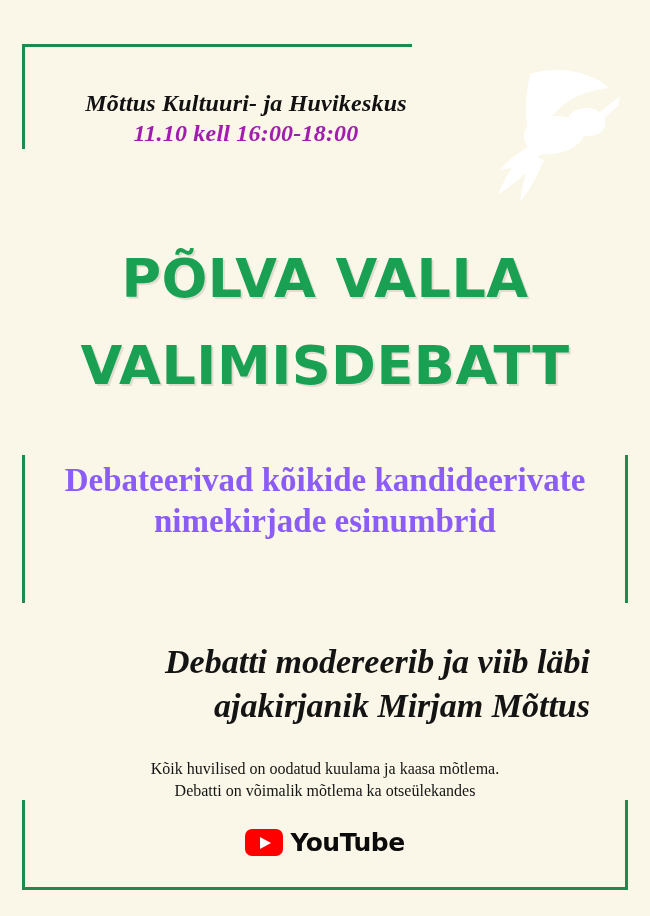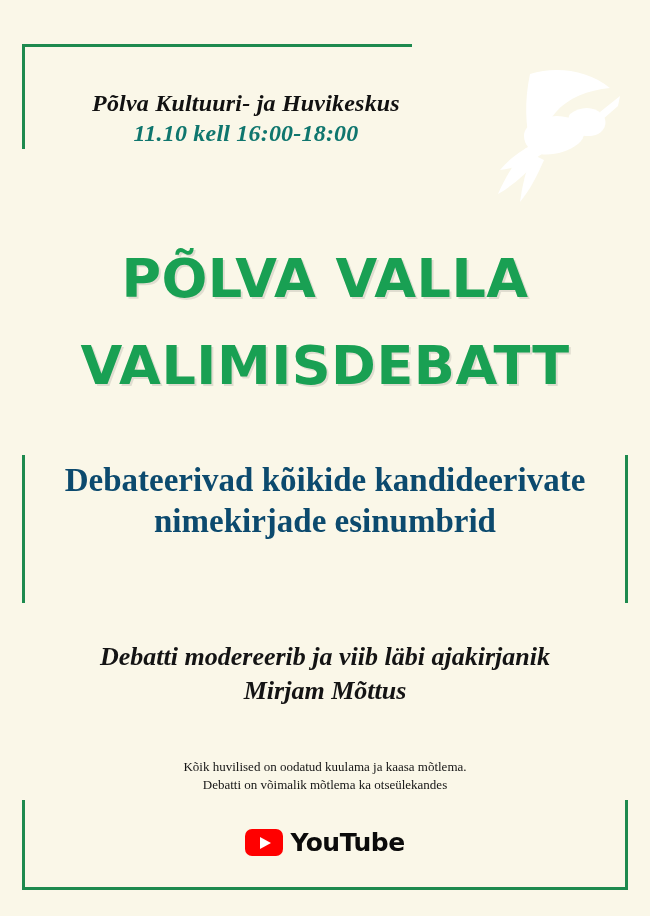--- a/index.html
+++ b/index.html
@@ -94,21 +94,21 @@
     font-size: 24px;
     color: #111111;
     line-height: 1.25;
     letter-spacing: 0.2px;
   }
   .header .datetime {
     font-family: "Liberation Serif", serif;
     font-style: italic;
     font-weight: bold;
     font-size: 24px;
-    color: #0f766e;
+    color: #a21caf;
     line-height: 1.25;
     letter-spacing: 0.2px;
   }
 
   
   .title {
     position: absolute;
     left: 0;
     right: 0;
     top: 250px;
@@ -130,47 +130,47 @@
   .subtitle {
     position: absolute;
     left: 45px;
     right: 45px;
     top: 460px;
     text-align: center;
     font-family: "Liberation Serif", serif;
     font-weight: bold;
     font-size: 33px;
     line-height: 1.25;
-    color: #0c4a6e;
+    color: #8b5cf6;
   }
 
   
   .moderator {
     position: absolute;
     left: 60px;
     right: 60px;
     top: 640px;
-    text-align: center;
+    text-align: right;
     font-family: "Liberation Serif", serif;
     font-style: italic;
     font-weight: bold;
-    font-size: 26px;
+    font-size: 34px;
     line-height: 1.3;
     color: #141414;
   }
 
   
   .footnote {
     position: absolute;
     left: 28px;
     right: 28px;
     top: 758px;
     text-align: center;
     font-family: "Liberation Serif", serif;
-    font-size: 13px;
+    font-size: 16px;
     line-height: 1.35;
     color: #141414;
   }
 
   
   .yt {
     position: absolute;
     left: 0;
     right: 0;
     top: 828px;
@@ -231,21 +231,21 @@
 
         <path d="M66 86 C56 98 46 114 38 132 C52 124 66 112 78 98 Z"></path>
         <path d="M72 92 C66 108 62 124 60 140 C70 128 78 112 84 98 Z"></path>
 
         <path d="M78 80 C64 86 50 96 40 108 C56 106 70 100 82 92 Z"></path>
       </g>
     </svg>
   </div>
 
   <div class="header">
-    <div class="venue">Põlva Kultuuri- ja Huvikeskus</div>
+    <div class="venue">Mõttus Kultuuri- ja Huvikeskus</div>
     <div class="datetime">11.10 kell 16:00-18:00</div>
   </div>
 
   <div class="title">
     <span>PÕLVA VALLA</span>
     <span class="l2">VALIMISDEBATT</span>
   </div>
 
   <div class="subtitle">Debateerivad kõikide kandideerivate nimekirjade esinumbrid</div>
 

